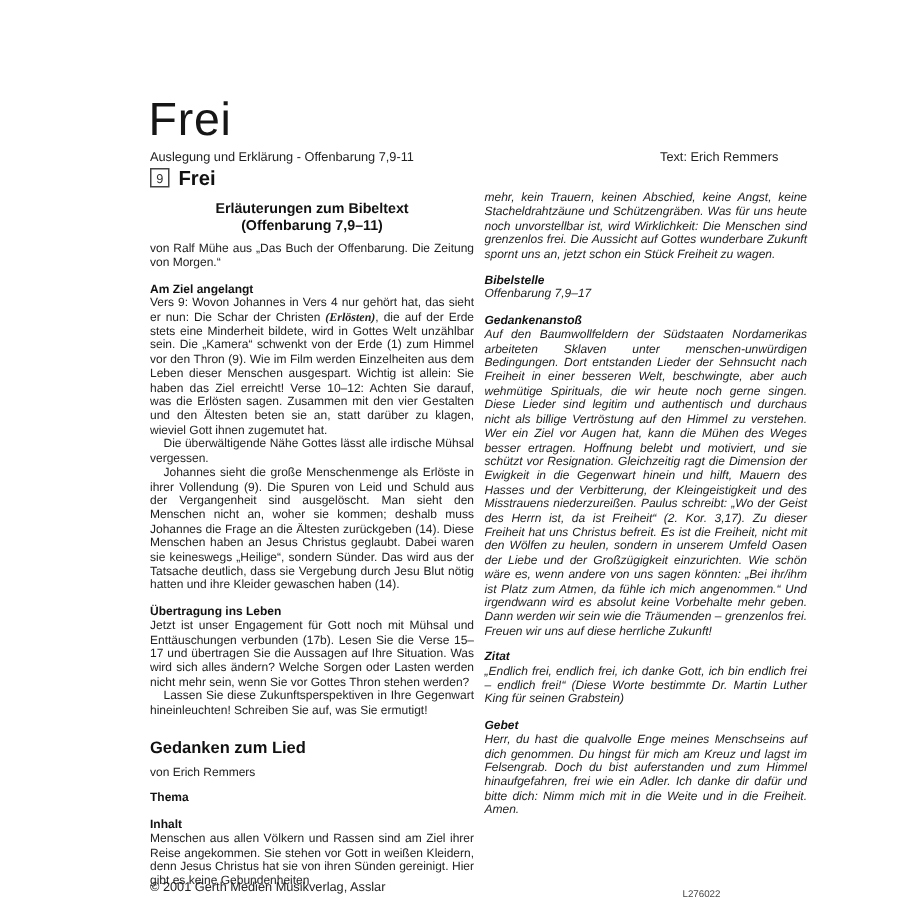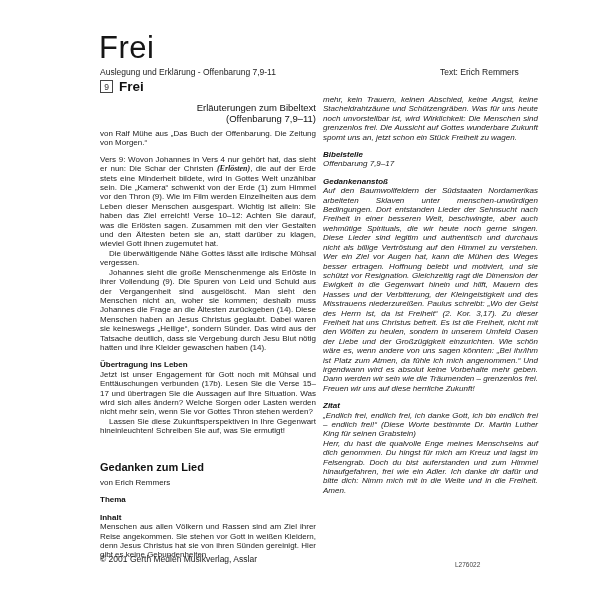--- a/index.html
+++ b/index.html
@@ -1,41 +1,41 @@
 <!DOCTYPE html>
 <html><head>
 <meta charset="utf-8">
 <style>
   html,body{margin:0;padding:0;}
   body{
     width:600px;height:600px;background:#ffffff;position:relative;
     font-family:"Liberation Sans",sans-serif;color:#1b1b1b;
     -webkit-font-smoothing:antialiased;
   }
-  .page{position:absolute;inset:0;}
+  .page{position:absolute;inset:0;margin-top:32px;}
   .page-title{
     position:absolute;left:99px;top:30px;margin:0;
     font-size:31px;font-weight:400;letter-spacing:0.5px;color:#161616;
   }
   .meta-left{position:absolute;left:100px;top:67px;font-size:8.5px;color:#222;}
   .meta-right{position:absolute;left:440px;top:67px;font-size:8.5px;color:#222;}
   .song-head{position:absolute;left:100px;top:79px;display:flex;align-items:center;gap:6px;}
   .num-box{
     width:11px;height:11px;border:1px solid #444;display:flex;align-items:center;justify-content:center;
     font-size:8.5px;color:#333;background:#fff;
   }
   .song-title{font-weight:700;font-size:13.5px;color:#111;}
   .col{position:absolute;font-size:8px;line-height:9.4px;text-align:justify;color:#222;}
   .col-left{left:100px;top:102px;width:216px;}
   .col-left2{left:100px;top:461px;width:216px;}
   .col-right{left:323px;top:95px;width:215px;font-style:italic;}
   .blk{margin:0;}
   .blk-heading{
-    font-weight:400;font-size:9.5px;line-height:11px;white-space:pre-line;
-    margin-bottom:5px;text-align:right;color:#111;
+    font-weight:700;font-size:9.5px;line-height:11px;white-space:pre-line;
+    margin-bottom:5px;text-align:center;color:#111;
   }
   .blk-section-title{font-weight:700;font-size:11px;line-height:12px;margin-bottom:5px;text-align:left;color:#111;}
   .blk-byline{margin-bottom:7px;}
   .blk-subhead{font-weight:700;margin-top:8px;text-align:left;color:#111;}
   .blk-para{}
   .indent{text-indent:9px;}
   em.bi{font-weight:700;font-style:italic;font-family:Liberation Serif, serif;}
   .copyright{position:absolute;left:100px;top:554px;font-size:8.5px;color:#222;}
   .code{position:absolute;left:455px;top:561px;font-size:6.5px;color:#444;}
 </style>
@@ -49,20 +49,21 @@
 
   <div class="song-head">
     <span class="num-box">9</span>
     <span class="song-title">Frei</span>
   </div>
 
   <div class="col col-left">
       <div class="blk blk-heading">Erläuterungen zum Bibeltext
 (Offenbarung 7,9–11)</div>
       <div class="blk blk-byline">von Ralf Mühe aus „Das Buch der Offenbarung. Die Zeitung von Morgen.“</div>
+      <div class="blk blk-subhead">Am Ziel angelangt</div>
       <div class="blk blk-para">Vers 9: Wovon Johannes in Vers 4 nur gehört hat, das sieht er nun: Die Schar der Christen <em class="bi">(Erlösten)</em>, die auf der Erde stets eine Minderheit bildete, wird in Gottes Welt unzählbar sein. Die „Kamera“ schwenkt von der Erde (1) zum Himmel vor den Thron (9). Wie im Film werden Einzelheiten aus dem Leben dieser Menschen ausgespart. Wichtig ist allein: Sie haben das Ziel erreicht! Verse 10–12: Achten Sie darauf, was die Erlösten sagen. Zusammen mit den vier Gestalten und den Ältesten beten sie an, statt darüber zu klagen, wieviel Gott ihnen zugemutet hat.</div>
       <div class="blk blk-para indent">Die überwältigende Nähe Gottes lässt alle irdische Mühsal vergessen.</div>
       <div class="blk blk-para indent">Johannes sieht die große Menschenmenge als Erlöste in ihrer Vollendung (9). Die Spuren von Leid und Schuld aus der Vergangenheit sind ausgelöscht. Man sieht den Menschen nicht an, woher sie kommen; deshalb muss Johannes die Frage an die Ältesten zurückgeben (14). Diese Menschen haben an Jesus Christus geglaubt. Dabei waren sie keineswegs „Heilige“, sondern Sünder. Das wird aus der Tatsache deutlich, dass sie Vergebung durch Jesu Blut nötig hatten und ihre Kleider gewaschen haben (14).</div>
       <div class="blk blk-subhead">Übertragung ins Leben</div>
       <div class="blk blk-para">Jetzt ist unser Engagement für Gott noch mit Mühsal und Enttäuschungen verbunden (17b). Lesen Sie die Verse 15–17 und übertragen Sie die Aussagen auf Ihre Situation. Was wird sich alles ändern? Welche Sorgen oder Lasten werden nicht mehr sein, wenn Sie vor Gottes Thron stehen werden?</div>
       <div class="blk blk-para indent">Lassen Sie diese Zukunftsperspektiven in Ihre Gegenwart hineinleuchten! Schreiben Sie auf, was Sie ermutigt!</div>
     </div>
   <div class="col col-left2">
       <div class="blk blk-section-title">Gedanken zum Lied</div>
       <div class="blk blk-byline">von Erich Remmers</div>
@@ -71,18 +72,19 @@
       <div class="blk blk-para">Menschen aus allen Völkern und Rassen sind am Ziel ihrer Reise angekommen. Sie stehen vor Gott in weißen Kleidern, denn Jesus Christus hat sie von ihren Sünden gereinigt. Hier gibt es keine Gebundenheiten</div>
     </div>
   <div class="col col-right">
       <div class="blk blk-para">mehr, kein Trauern, keinen Abschied, keine Angst, keine Stacheldrahtzäune und Schützengräben. Was für uns heute noch unvorstellbar ist, wird Wirklichkeit: Die Menschen sind grenzenlos frei. Die Aussicht auf Gottes wunderbare Zukunft spornt uns an, jetzt schon ein Stück Freiheit zu wagen.</div>
       <div class="blk blk-subhead">Bibelstelle</div>
       <div class="blk blk-para">Offenbarung 7,9–17</div>
       <div class="blk blk-subhead">Gedankenanstoß</div>
       <div class="blk blk-para">Auf den Baumwollfeldern der Südstaaten Nordamerikas arbeiteten Sklaven unter menschen-unwürdigen Bedingungen. Dort entstanden Lieder der Sehnsucht nach Freiheit in einer besseren Welt, beschwingte, aber auch wehmütige Spirituals, die wir heute noch gerne singen. Diese Lieder sind legitim und authentisch und durchaus nicht als billige Vertröstung auf den Himmel zu verstehen. Wer ein Ziel vor Augen hat, kann die Mühen des Weges besser ertragen. Hoffnung belebt und motiviert, und sie schützt vor Resignation. Gleichzeitig ragt die Dimension der Ewigkeit in die Gegenwart hinein und hilft, Mauern des Hasses und der Verbitterung, der Kleingeistigkeit und des Misstrauens niederzureißen. Paulus schreibt: „Wo der Geist des Herrn ist, da ist Freiheit“ (2. Kor. 3,17). Zu dieser Freiheit hat uns Christus befreit. Es ist die Freiheit, nicht mit den Wölfen zu heulen, sondern in unserem Umfeld Oasen der Liebe und der Großzügigkeit einzurichten. Wie schön wäre es, wenn andere von uns sagen könnten: „Bei ihr/ihm ist Platz zum Atmen, da fühle ich mich angenommen.“ Und irgendwann wird es absolut keine Vorbehalte mehr geben. Dann werden wir sein wie die Träumenden – grenzenlos frei. Freuen wir uns auf diese herrliche Zukunft!</div>
       <div class="blk blk-subhead">Zitat</div>
       <div class="blk blk-para">„Endlich frei, endlich frei, ich danke Gott, ich bin endlich frei – endlich frei!“ (Diese Worte bestimmte Dr. Martin Luther King für seinen Grabstein)</div>
+      <div class="blk blk-subhead">Gebet</div>
       <div class="blk blk-para">Herr, du hast die qualvolle Enge meines Menschseins auf dich genommen. Du hingst für mich am Kreuz und lagst im Felsengrab. Doch du bist auferstanden und zum Himmel hinaufgefahren, frei wie ein Adler. Ich danke dir dafür und bitte dich: Nimm mich mit in die Weite und in die Freiheit. Amen.</div>
     </div>
 
   <div class="copyright">© 2001 Gerth Medien Musikverlag, Asslar</div>
   <div class="code">L276022</div>
 </div>
 
 </body></html>

